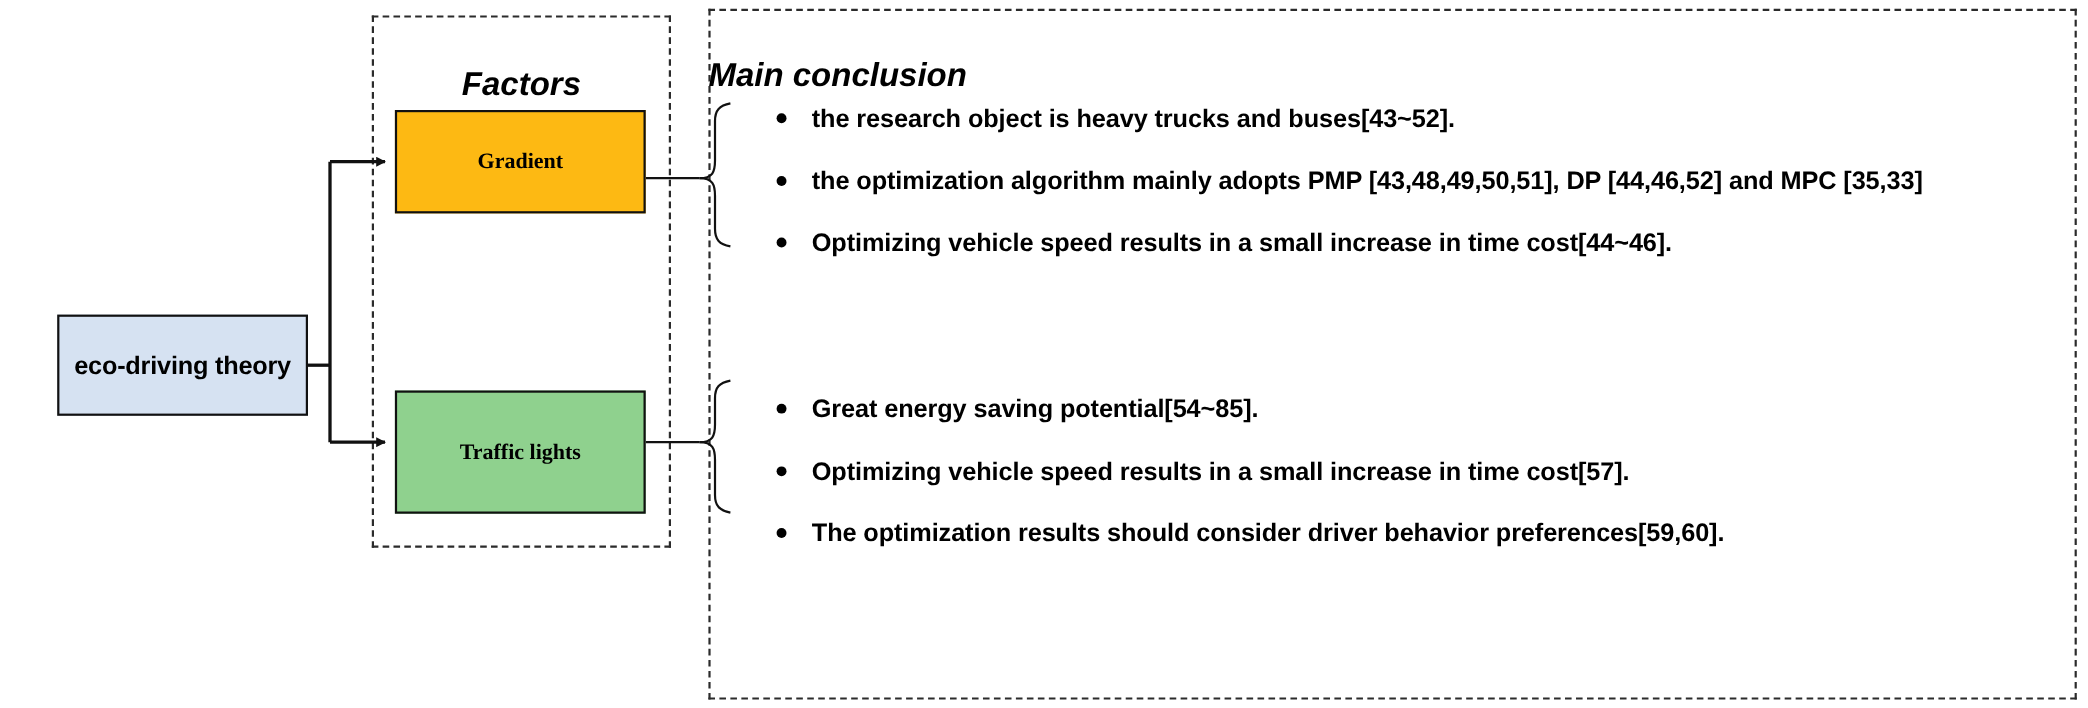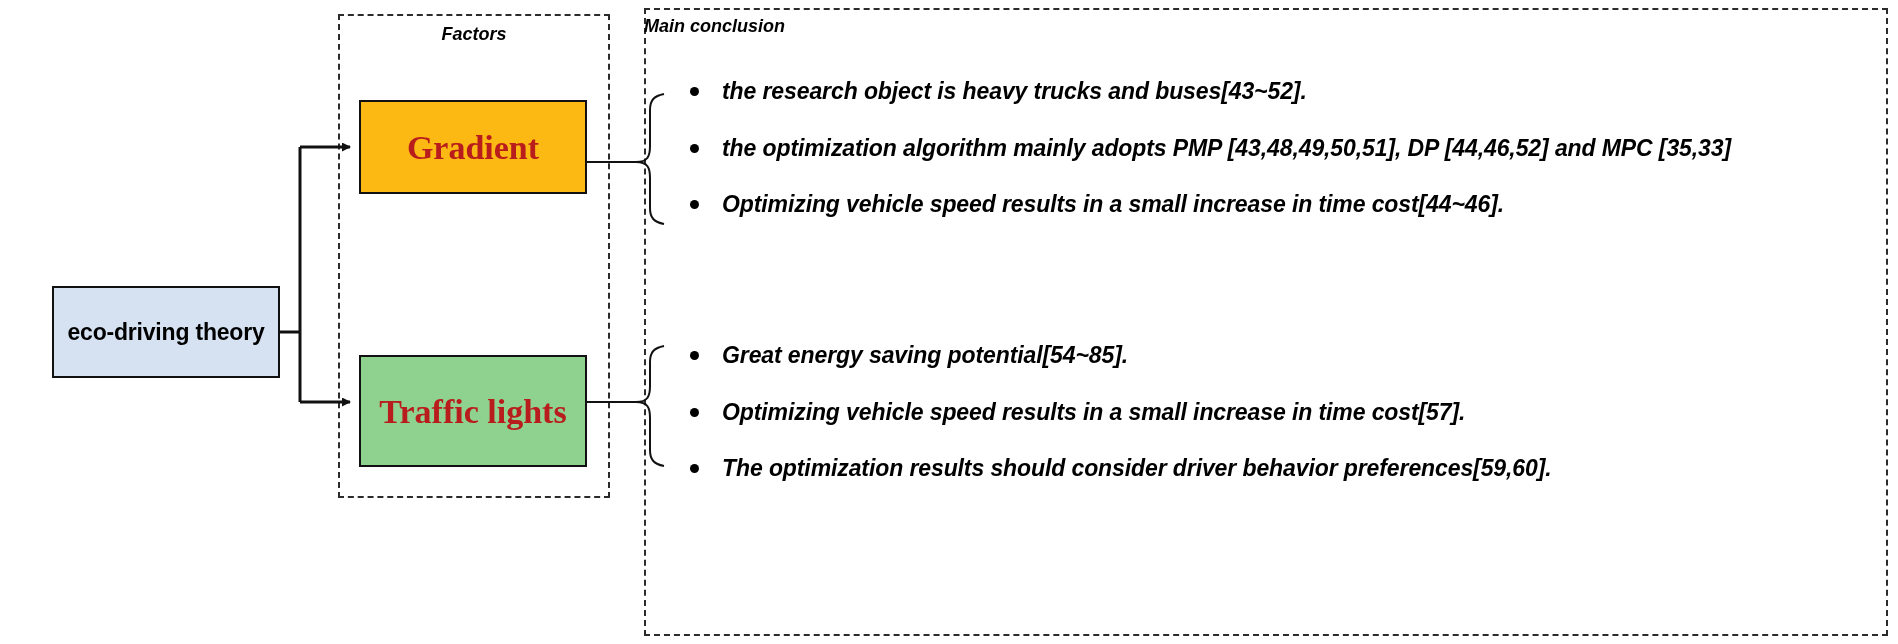--- a/index.html
+++ b/index.html
@@ -45,41 +45,42 @@
     box-sizing: border-box;
     background: transparent;
   }
   #factors-panel { left: 338px; top: 14px; width: 272px; height: 484px; }
   #conclusion-panel { left: 644px; top: 8px; width: 1244px; height: 628px; }
 
   .panel-title {
     position: absolute;
     font-style: italic;
     font-weight: bold;
-    font-size: 18px;
+    font-size: 30px;
     color: #000000;
     white-space: nowrap;
+    margin-top: 36px;
   }
   #factors-title { left: 338px; top: 24px; width: 272px; text-align: center; }
   #conclusion-title { left: 644px; top: 16px; width: 1244px; }
 
   
   .factor-box {
     position: absolute;
     border: 2px solid #111111;
     box-sizing: border-box;
     display: flex;
     align-items: center;
     justify-content: center;
     text-align: center;
     font-family: "Liberation Serif", "DejaVu Serif", serif;
     font-weight: bold;
-    font-size: 34px;
+    font-size: 20px;
     line-height: 1.5;
-    color: #b91c1c;
+    color: #000000;
   }
   #factor-gradient {
     left: 359px; top: 100px; width: 228px; height: 94px;
     background: #fdb913;
   }
   #factor-traffic {
     left: 359px; top: 355px; width: 228px; height: 112px;
     background: #8fd18e;
   }
   .factor-box span { display: block; padding: 0 6px; }
@@ -90,23 +91,22 @@
     left: 0; top: 0;
     width: 1898px;
     height: 644px;
     pointer-events: none;
   }
 
   
   .bullet-group {
     position: absolute;
     list-style: none;
-    margin: 0;
+    margin: 16px;
     padding: 0;
-    font-style: italic;
   }
   #group-gradient { left: 686px; top: 76px; width: 1130px; }
   #group-traffic  { left: 686px; top: 340px; width: 1130px; }
 
   .bullet-item {
     position: relative;
     padding-left: 36px;
     margin-bottom: 26px;
     font-size: 23px;
     font-weight: bold;

